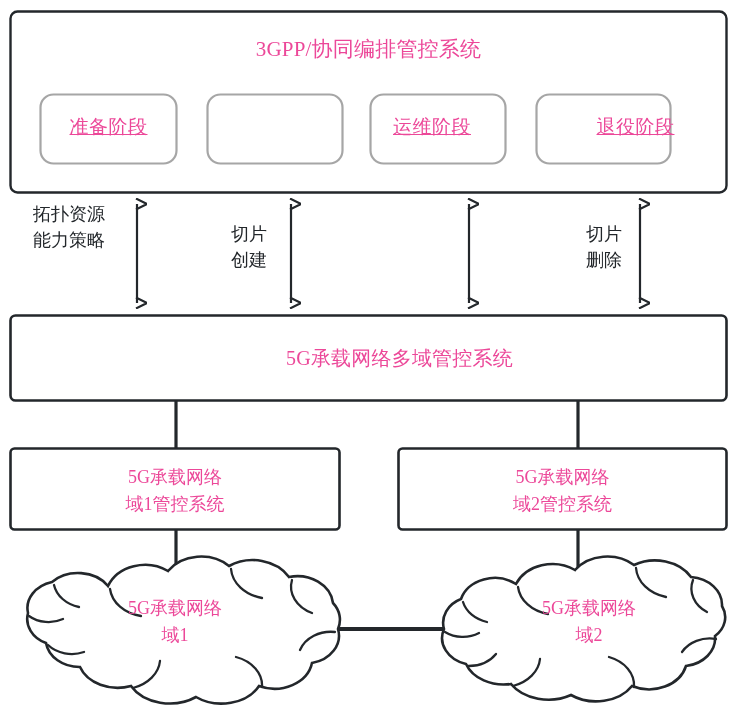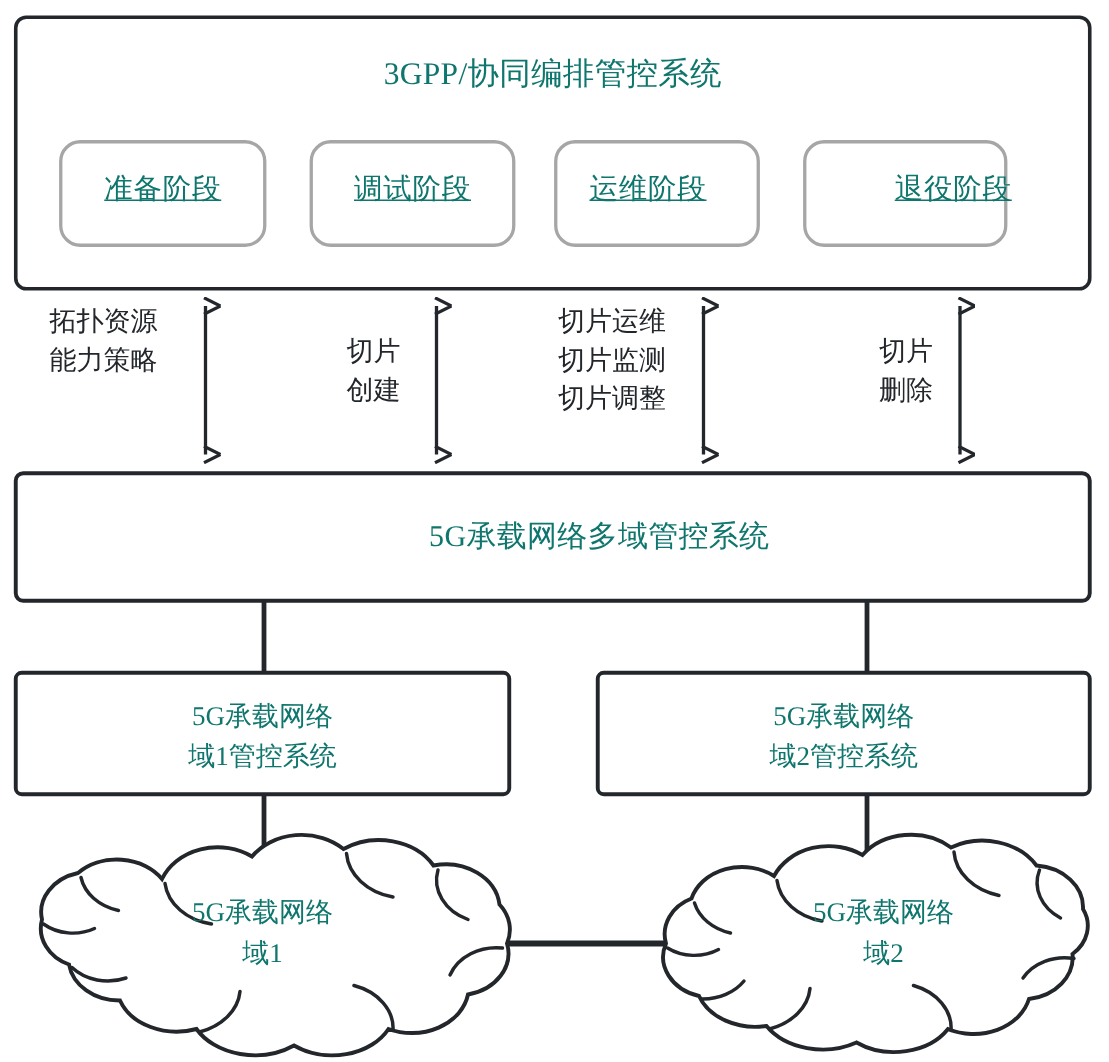--- a/index.html
+++ b/index.html
@@ -24,21 +24,21 @@
     left: 0;
     top: 0;
     width: 739px;
     height: 708px;
   }
 
   
   .lbl {
     position: absolute;
     text-align: center;
-    color: #0f766e;
+    color: #ec4899;
     line-height: 1.32;
     white-space: pre-line;
     pointer-events: none;
   }
 
   .orch-title {
     left: 10px;
     top: 36px;
     width: 717px;
     font-size: 21px;
@@ -181,31 +181,27 @@
       <path fill="none" stroke="#23272b" stroke-width="2.3" stroke-linecap="round" d="M 513 686 A 40 31 0 0 0 540 659"></path>
       <path fill="none" stroke="#23272b" stroke-width="2.3" stroke-linecap="round" d="M 468 666 A 33 27 0 0 0 496 654"></path>
       <path fill="none" stroke="#23272b" stroke-width="2.3" stroke-linecap="round" d="M 445 632 A 30 25 0 0 0 479 633"></path>
       <path fill="none" stroke="#23272b" stroke-width="2.3" stroke-linecap="round" d="M 463 602 A 34 28 0 0 0 487 622"></path>
     </g>
   </svg>
 
   <div class="lbl orch-title">3GPP/协同编排管控系统</div>
 
   <div class="lbl phase-label phase-1">准备阶段</div>
-  <div class="lbl phase-label phase-2">调试阶段</div>
   <div class="lbl phase-label phase-3">运维阶段</div>
   <div class="lbl phase-label phase-4">退役阶段</div>
 
   <div class="lbl arrow-label al-1">拓扑资源
 能力策略</div>
   <div class="lbl arrow-label al-2">切片
 创建</div>
-  <div class="lbl arrow-label al-3">切片运维
-切片监测
-切片调整</div>
   <div class="lbl arrow-label al-4">切片
 删除</div>
 
   <div class="lbl multi-title">5G承载网络多域管控系统</div>
 
   <div class="lbl dom-ctrl-label dc-1">5G承载网络
 域1管控系统</div>
   <div class="lbl dom-ctrl-label dc-2">5G承载网络
 域2管控系统</div>
 

